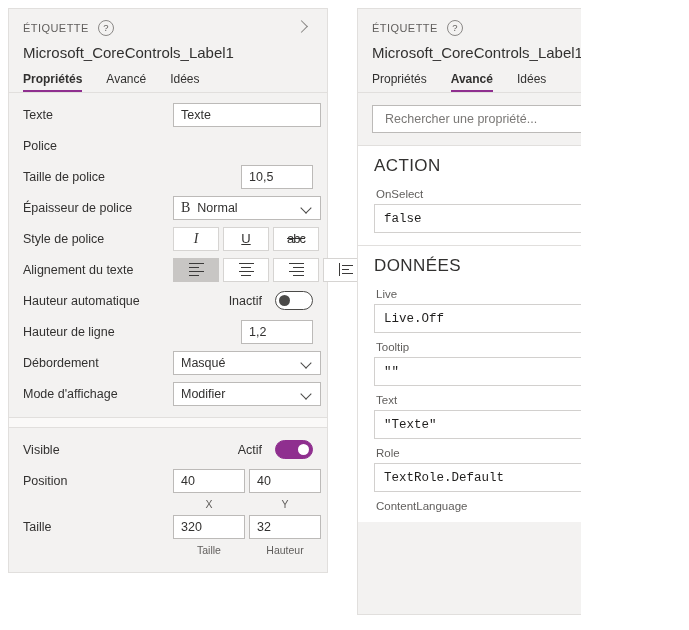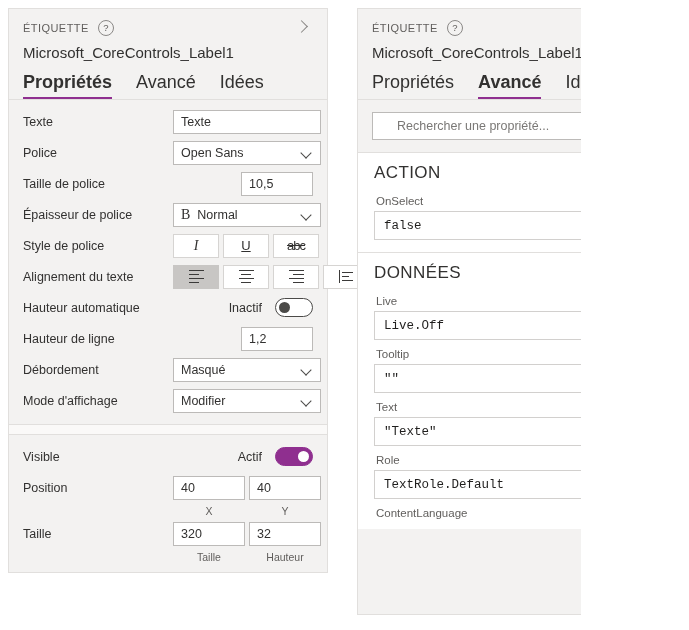--- a/index.html
+++ b/index.html
@@ -40,21 +40,21 @@
   .chevron-right::before{
     content:"";position:absolute;left:4px;top:4px;width:8px;height:8px;
     border-right:1.4px solid #878583;border-top:1.4px solid #878583;
     transform:rotate(45deg);
   }
   .ctrl-name{
     font-size:15px;color:#323130;margin-top:7px;font-weight:400;
   }
   .tabs{display:flex;margin-top:11px;gap:0;}
   .tab{
-    font-size:18px;color:#323130;padding:0 0 6px 0;margin-right:24px;
+    font-size:12px;color:#323130;padding:0 0 6px 0;margin-right:24px;
     cursor:pointer;position:relative;
   }
   .tab.active{font-weight:bold;}
   .tab.active::after{
     content:"";position:absolute;left:0;right:0;bottom:0;height:2px;background:#8f2f8f;
   }
   .hdr-rule{height:1px;background:#e1dfdd;}
 
   
   .section{background:#f3f2f1;padding:6px 0 8px 0;}
@@ -141,21 +141,21 @@
   .subrow .cell{width:72px;text-align:center;font-size:10.5px;color:#605e5c;}
 
   
   .searchwrap{padding:12px 14px;background:#f3f2f1;}
   .searchbox{
     background:#ffffff;border:1px solid #bcbab8;height:28px;
     display:flex;align-items:center;padding:0 8px 0 10px;box-sizing:border-box;
   }
   .searchbox input{
     border:0;outline:0;flex:1;font-size:12.5px;color:#605e5c;
-    font-family:"Liberation Sans","DejaVu Sans",sans-serif;background:transparent;margin-left:12px;
+    font-family:"Liberation Sans","DejaVu Sans",sans-serif;background:transparent;
   }
   .searchbox input::placeholder{color:#7a7876;}
   .mag{width:14px;height:14px;position:relative;}
   .mag::before{
     content:"";position:absolute;left:1px;top:0px;width:9px;height:9px;
     border:1.2px solid #8a8886;border-radius:50%;box-sizing:border-box;
   }
   .mag::after{
     content:"";position:absolute;left:8.5px;top:9px;width:5px;height:1.2px;
     background:#8a8886;transform:rotate(45deg);transform-origin:left center;
@@ -200,26 +200,20 @@
 
       <div class="row">
         <div class="lbl">Texte</div>
         <div class="ctl">
           <div class="tbox full">Texte</div>
         </div>
       </div>
 
       <div class="row">
         <div class="lbl">Police</div>
-        <div class="ctl">
-          <div class="dd">
-            <span class="dd-text">Open Sans</span>
-            <span class="caret"></span>
-          </div>
-        </div>
       </div>
 
       <div class="row">
         <div class="lbl">Taille de police</div>
         <div class="ctl">
           <div class="tbox num">10,5</div>
         </div>
       </div>
 
       <div class="row">

